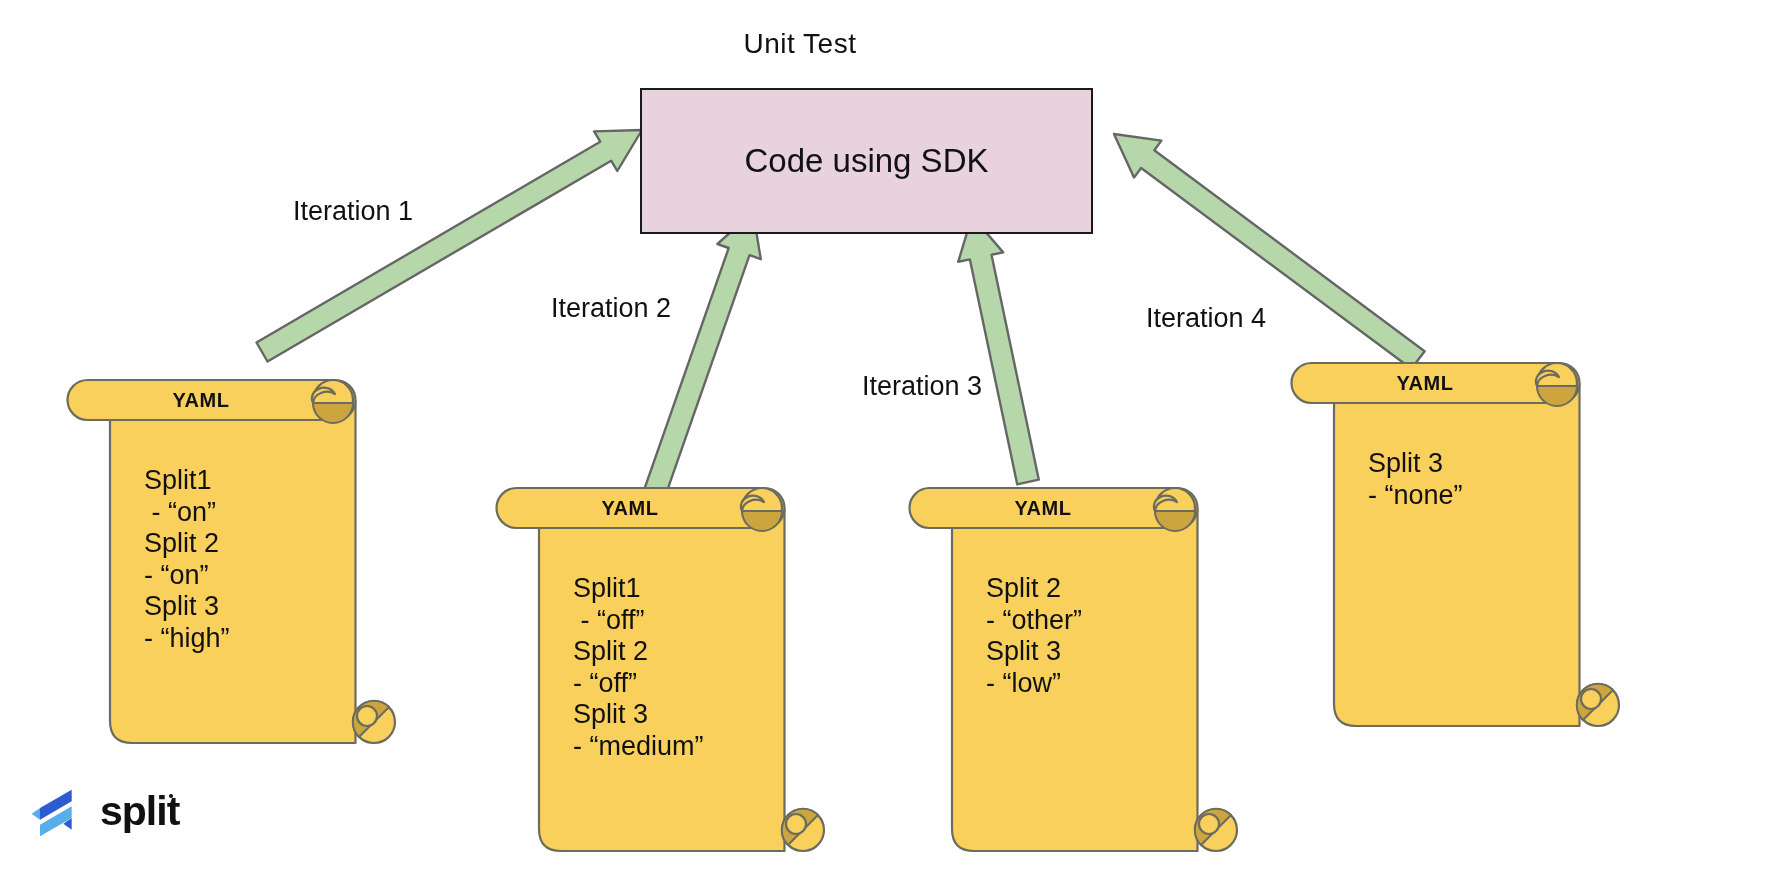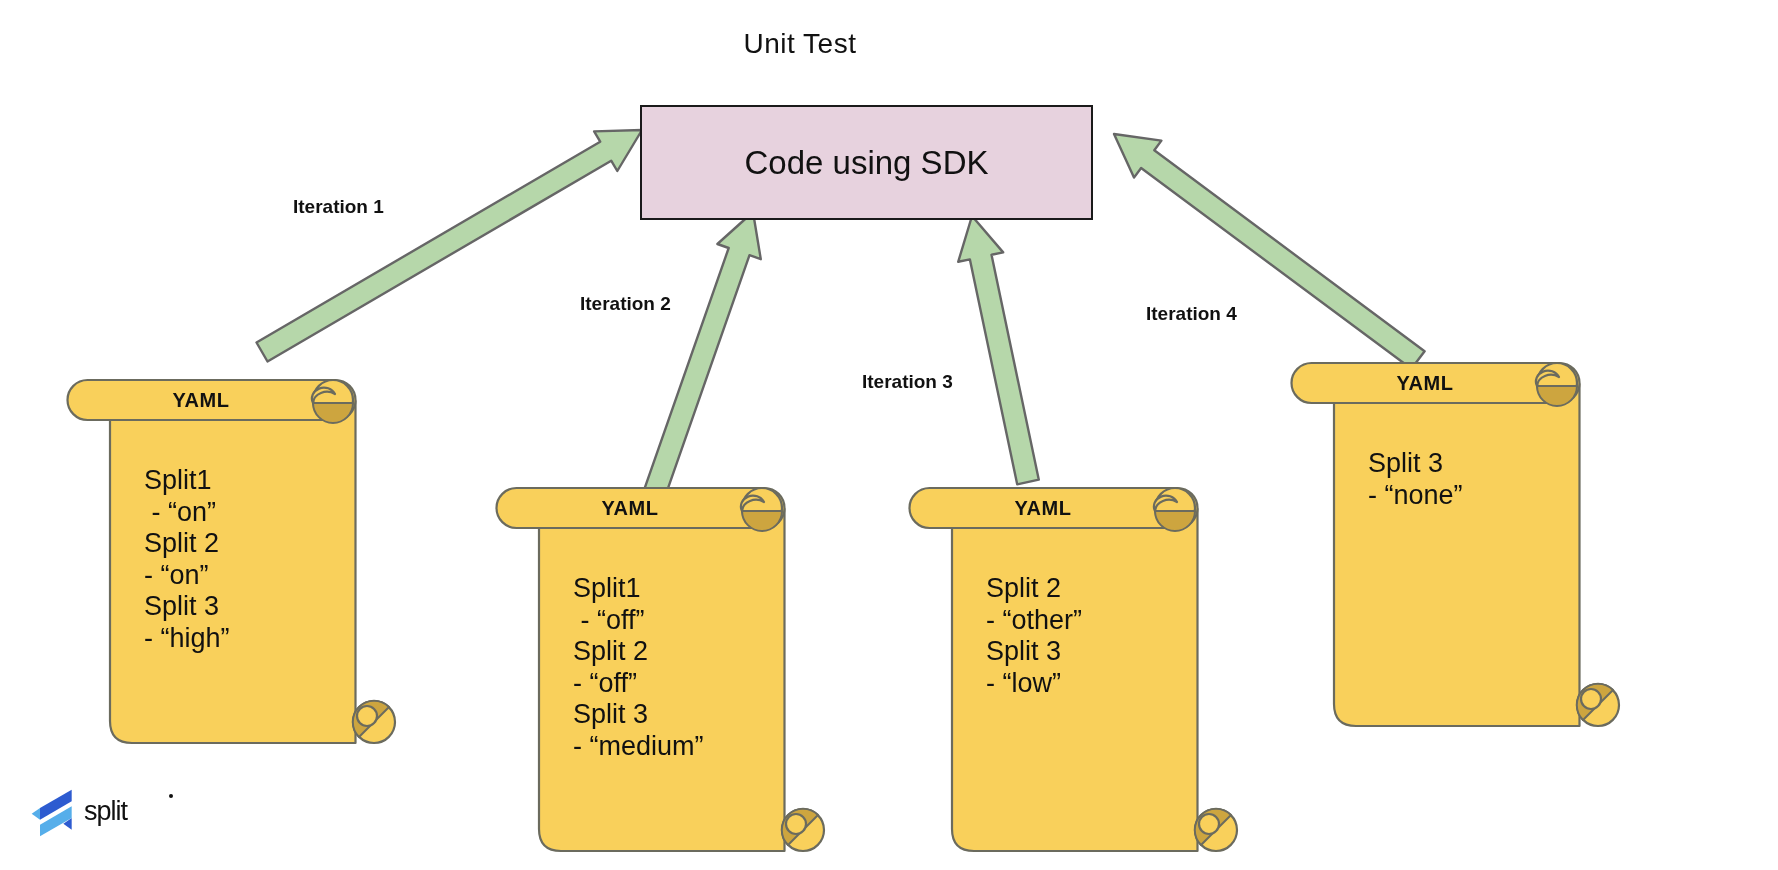--- a/index.html
+++ b/index.html
@@ -10,37 +10,37 @@
     color:var(--c-text,#111);
   }
   .abs{position:absolute;}
   
   .title{
     left:620px;top:28px;width:360px;text-align:center;
     font-size:28px;font-weight:500;letter-spacing:.5px;z-index:6;
   }
   
   .sdk-box{
-    left:640px;top:105px;width:453px;height:115px;
+    left:640px;top:88px;width:453px;height:146px;
     background:var(--c-box-fill,#e7d2de);
     border:2px solid var(--c-box-stroke,#1a1a1a);
     box-sizing:border-box;display:flex;align-items:center;justify-content:center;
     font-size:33px;z-index:3;
   }
   
   .arrows-svg{left:0;top:0;z-index:2;}
   .arrow{
     fill:var(--c-arrow-fill,#b6d7aa);
     stroke:var(--c-arrow-stroke,#666666);
     stroke-width:2.4;stroke-linejoin:round;
   }
   
-  .iter-label{font-size:19px;white-space:nowrap;z-index:6;font-weight:bold;}
+  .iter-label{font-size:27px;white-space:nowrap;z-index:6;}
   .iter-1{left:293px;top:196px;}
-  .iter-2{left:580px;top:293px;}
+  .iter-2{left:551px;top:293px;}
   .iter-3{left:862px;top:371px;}
   .iter-4{left:1146px;top:303px;text-align:right;}
   
   .scroll{width:334px;height:386px;z-index:4;}
   .scroll-shape{left:0;top:0;width:334px;height:386px;}
   .scroll-svg .paper{
     fill:var(--c-scroll-fill,#f9d05b);
     stroke:var(--c-scroll-stroke,#6b6b5e);
     stroke-width:2.2;stroke-linejoin:round;
   }
@@ -60,21 +60,21 @@
   .s1{left:66px;top:365px;}
   .s2{left:495px;top:473px;}
   .s3{left:908px;top:473px;}
   .s4{left:1290px;top:348px;}
   
   .logo{left:30px;top:784px;height:58px;display:flex;align-items:center;z-index:6;}
   .logo-icon{width:50px;height:52px;}
   .logo-icon .dk{fill:var(--c-logo-dark-blue,#2d5bd0);}
   .logo-icon .lt{fill:var(--c-logo-light-blue,#56aeea);}
   .logo-text{
-    margin-left:4px;font-size:27px;font-weight:normal;letter-spacing:-1px;
+    margin-left:20px;font-size:41px;font-weight:bold;letter-spacing:-1px;
     color:#111;position:relative;top:-2px;
   }
   .tm-dot{
     position:absolute;width:4px;height:4px;border-radius:50%;
     background:#111;left:169px;top:794px;z-index:6;
   }
 </style>
 </head>
 <body>
 

